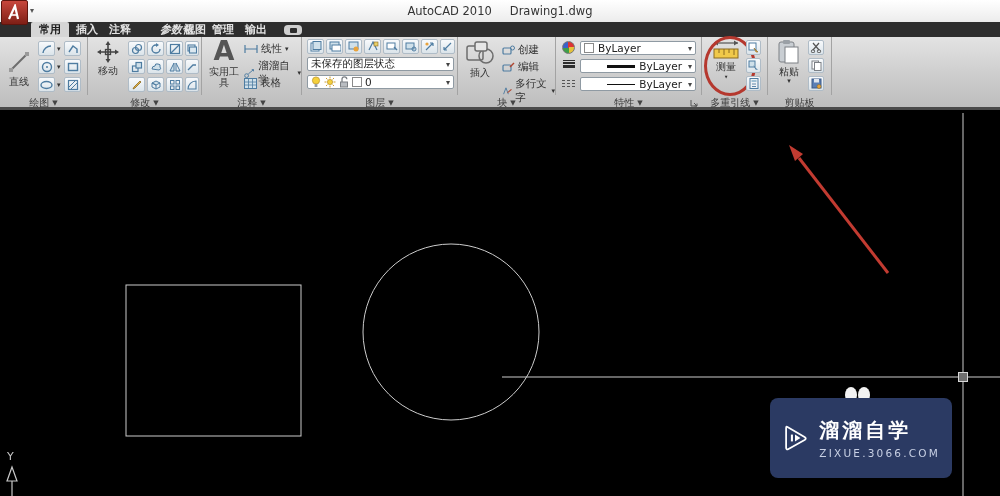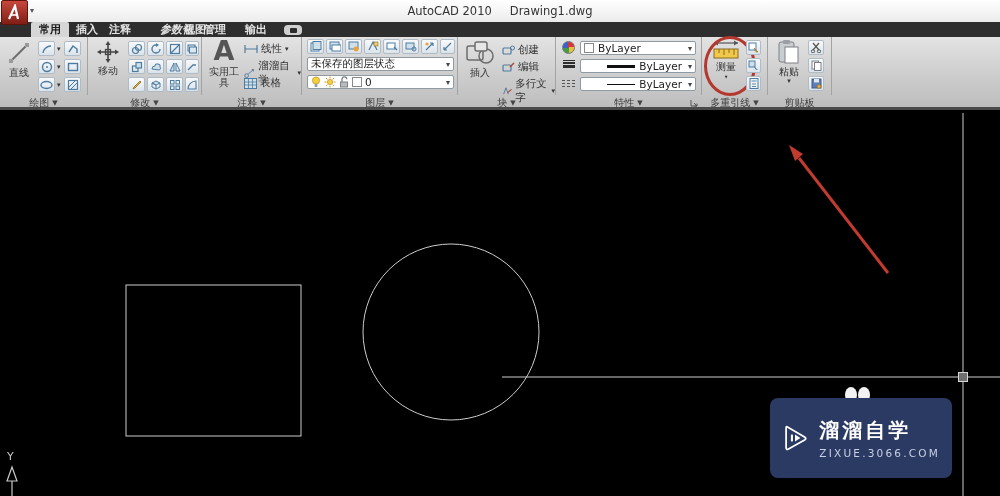--- a/index.html
+++ b/index.html
@@ -85,31 +85,31 @@
     </svg>
   </div>
   <span id="logo-caret">▾</span>
 
   <div id="tabbar">
     <div class="tab active" style="left:31px;">常用</div>
     <div class="tab" style="left:68px;">插入</div>
     <div class="tab" style="left:101px;">注释</div>
     <div class="tab" style="left:152px;font-style:italic;">参数化</div>
     <div class="tab" style="left:176px;">视图</div>
-    <div class="tab" style="left:196px;">管理</div>
+    <div class="tab" style="left:204px;">管理</div>
     <div class="tab" style="left:237px;">输出</div>
     <div id="ribbon-min-btn">
         <i></i>
       </div>
   </div>
 
   <div id="ribbon">
 
     <div class="panel" style="left:0; width:88px;">
-      <div class="bigbtn" style="left:3px; top:3px; width:32px;">
+      <div class="bigbtn" style="left:3px; top:12px; width:32px;">
         <svg width="26" height="26" viewBox="0 0 26 26">
           <line x1="5" y1="21" x2="21" y2="5" stroke="#6d6d6d" stroke-width="2"></line>
           <rect x="3" y="19" width="4" height="4" fill="#9a9a9a"></rect>
             <rect x="19" y="3" width="4" height="4" fill="#9a9a9a"></rect>
         </svg>
         <div class="lbl">直线</div>
       </div>
       <div class="tool" style="left:38px; top:4px;">
         <svg width="12" height="12" viewBox="0 0 12 12">
           <path d="M2 10 A8 8 0 0 1 10 3" fill="none" stroke="#4e7ca1" stroke-width="1.5"></path>

